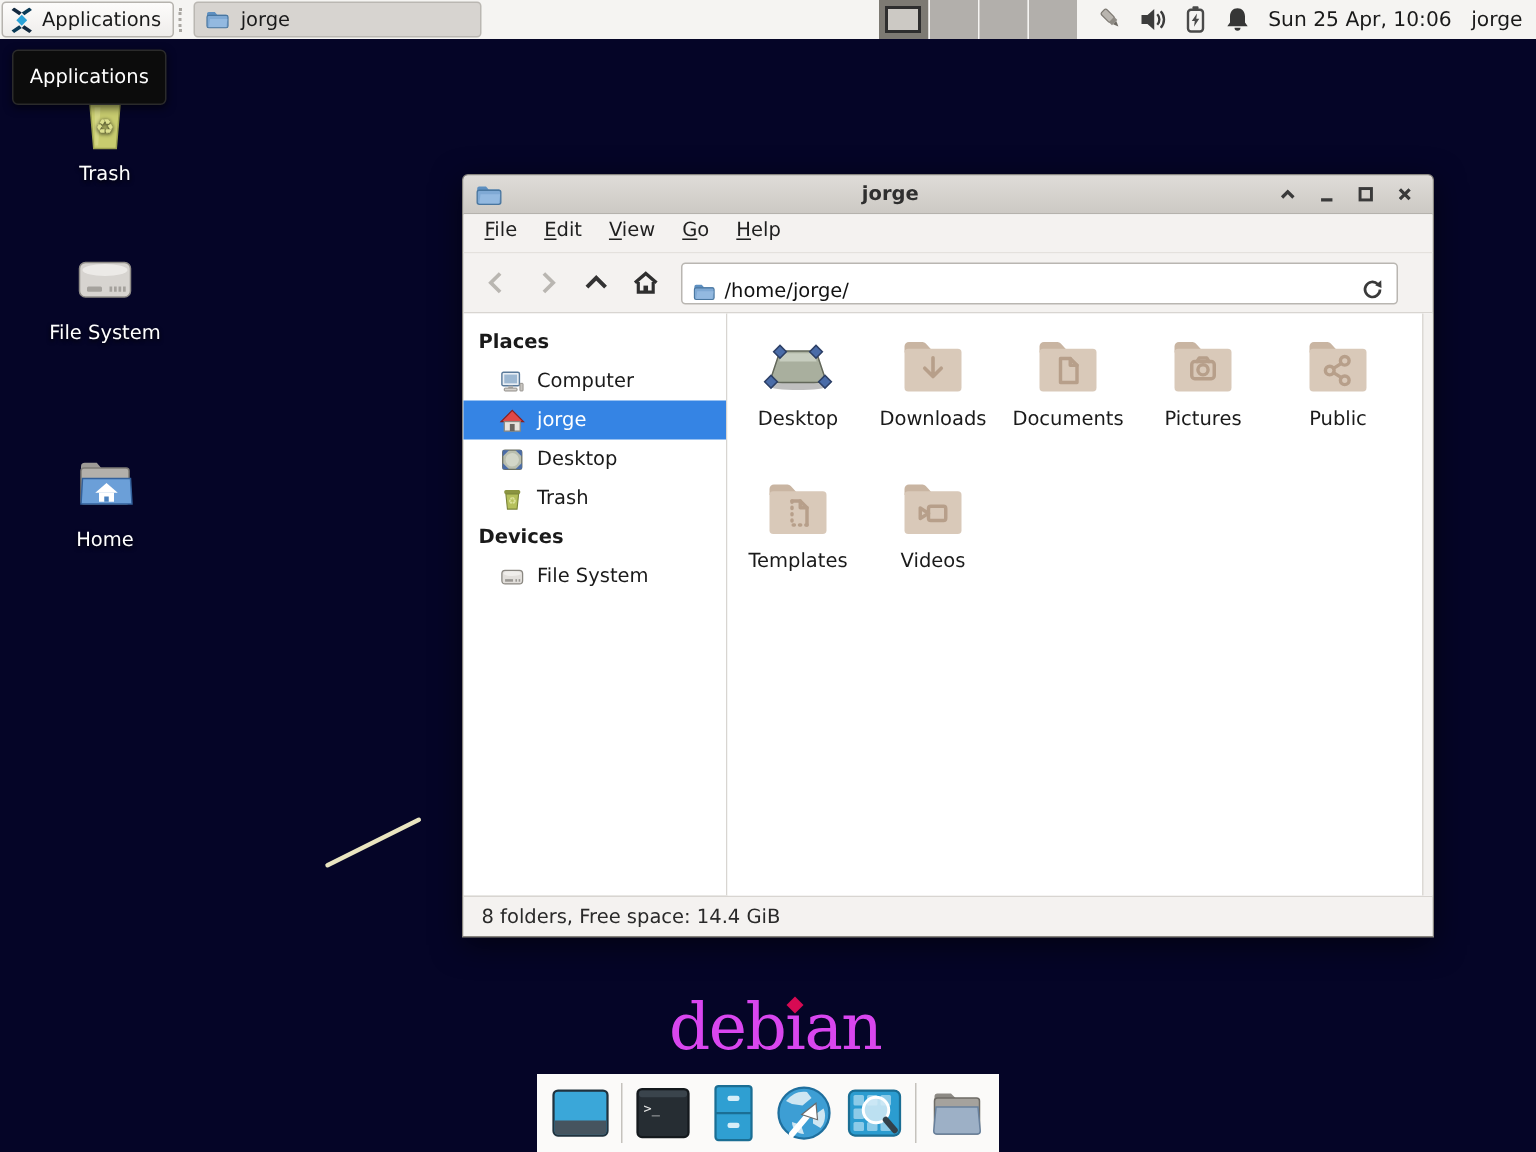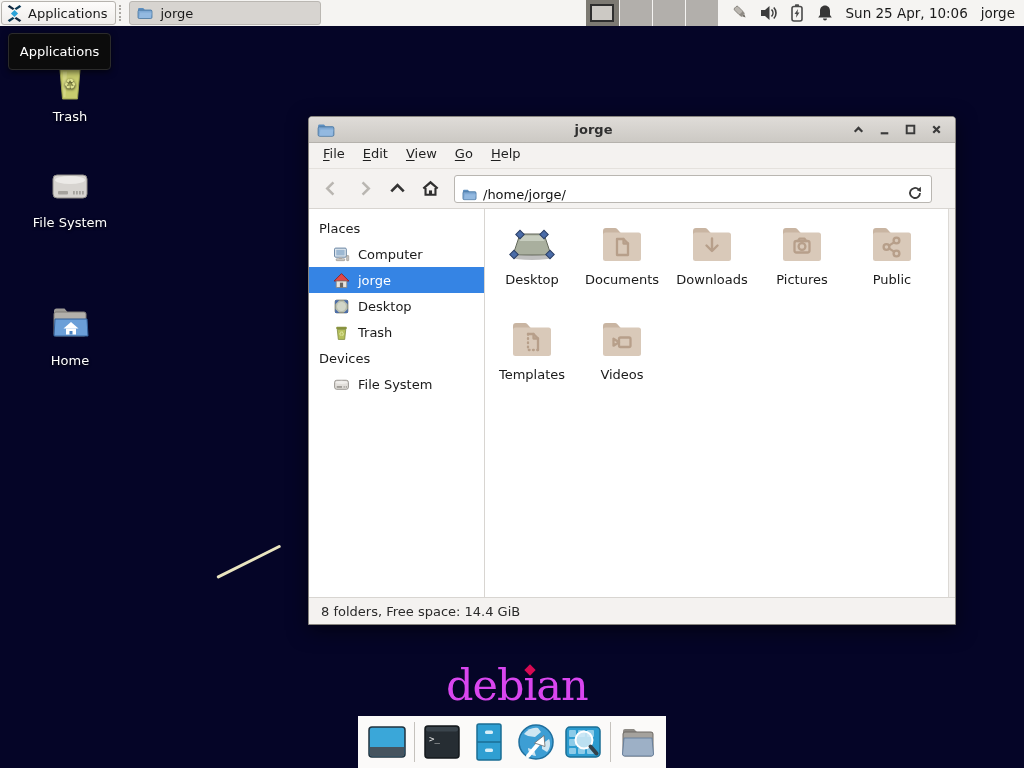--- a/index.html
+++ b/index.html
@@ -45,21 +45,21 @@
   .mn { text-decoration:underline; text-underline-offset:2px; }
   .toolbar { height:40px; background:#f4f2f0; border-bottom:1px solid #d8d5d1; display:flex; align-items:center; padding:0 6px; }
   .tool-btn { width:33px; height:30px; display:flex; align-items:center; justify-content:center; }
   .tool-btn svg { width:21px; height:21px; }
   .path-entry { width:478px; height:28px; margin-left:7px; background:#fff; border:1px solid #b9b6b1; border-radius:3px; display:flex; align-items:flex-end; padding:0 7px; gap:6px; }
   .path-entry .pfold { width:15px; height:15px; }
   .path-text { flex:1; color:#111; }
   .reload-btn { width:18px; height:18px; display:flex; align-items:center; justify-content:center; }
   .wbody { flex:1; display:flex; min-height:0; }
   .sidebar { width:176px; background:#fff; border-right:1px solid #d8d5d1; padding-top:6px; }
-  .side-header { font-weight:normal; padding:6px 10px 5px; }
+  .side-header { font-weight:bold; padding:6px 10px 5px; }
   .side-item { height:26px; display:flex; align-items:center; gap:8px; padding-left:24px; }
   .side-item svg { width:17px; height:17px; flex:none; }
   .side-item.selected { background:#3584e4; color:#fff; }
   .main { flex:1; position:relative; background:#fff; display:flex; flex-wrap:wrap; align-content:flex-start; padding:12px 0 0 2px; }
   .fcell { width:90px; height:95px; display:flex; flex-direction:column; align-items:center; }
   .fcell svg { width:48px; height:48px; }
   .fname { margin-top:3px; }
   .vscroll { position:absolute; right:0; top:0; bottom:0; width:7px; background:#f3f1ef; border-left:1px solid #dcd9d5; }
   .statusbar { height:27px; background:#f4f2f0; border-top:1px solid #d8d5d1; display:flex; align-items:center; padding-left:12px; color:#2a2a2a;text-align:center; }
 
@@ -331,37 +331,37 @@
           <rect x="3" y="30.5" width="6" height="6" transform="rotate(45 6 33.5)" fill="#4a6ca8" stroke="#2c3f66"></rect>
           <rect x="39" y="30.5" width="6" height="6" transform="rotate(45 42 33.5)" fill="#4a6ca8" stroke="#2c3f66"></rect>
         </svg>
         <div class="fname">Desktop</div>
       </div>
 
       <div class="fcell">
         <svg viewBox="0 0 48 48">
           <path d="M5 14v-4a3 3 0 0 1 3-3h9a3 3 0 0 1 2.2 1l3.8 4.2z" fill="#c9b5a2"></path>
           <rect x="5" y="11.5" width="38" height="28.5" rx="2.5" fill="#d9c9b9"></rect>
+          <g stroke="#b79f8a" stroke-width="2.4" fill="none" stroke-linecap="round" stroke-linejoin="round">
+            <path d="M24 17.5v11.5M18.5 24.5 24 30l5.5-5.5"></path>
+          </g>
+        </svg>
+        <div class="fname">Downloads</div>
+      </div>
+
+      <div class="fcell">
+        <svg viewBox="0 0 48 48">
+          <path d="M5 14v-4a3 3 0 0 1 3-3h9a3 3 0 0 1 2.2 1l3.8 4.2z" fill="#c9b5a2"></path>
+          <rect x="5" y="11.5" width="38" height="28.5" rx="2.5" fill="#d9c9b9"></rect>
           <g stroke="#b79f8a" stroke-width="2.3" fill="none" stroke-linecap="round" stroke-linejoin="round">
             <path d="M19 18h6.5l4.5 4.5V34H19z"></path>
               <path d="M25.5 18v4.5H30"></path>
           </g>
         </svg>
         <div class="fname">Documents</div>
-      </div>
-
-      <div class="fcell">
-        <svg viewBox="0 0 48 48">
-          <path d="M5 14v-4a3 3 0 0 1 3-3h9a3 3 0 0 1 2.2 1l3.8 4.2z" fill="#c9b5a2"></path>
-          <rect x="5" y="11.5" width="38" height="28.5" rx="2.5" fill="#d9c9b9"></rect>
-          <g stroke="#b79f8a" stroke-width="2.4" fill="none" stroke-linecap="round" stroke-linejoin="round">
-            <path d="M24 17.5v11.5M18.5 24.5 24 30l5.5-5.5"></path>
-          </g>
-        </svg>
-        <div class="fname">Downloads</div>
       </div>
 
 
       <div class="fcell">
         <svg viewBox="0 0 48 48">
           <path d="M5 14v-4a3 3 0 0 1 3-3h9a3 3 0 0 1 2.2 1l3.8 4.2z" fill="#c9b5a2"></path>
           <rect x="5" y="11.5" width="38" height="28.5" rx="2.5" fill="#d9c9b9"></rect>
           <g stroke="#b79f8a" stroke-width="2.3" fill="none" stroke-linecap="round" stroke-linejoin="round">
             <rect x="16.5" y="20" width="15" height="11.5" rx="2"></rect>
             <circle cx="24" cy="25.5" r="3.4"></circle>

